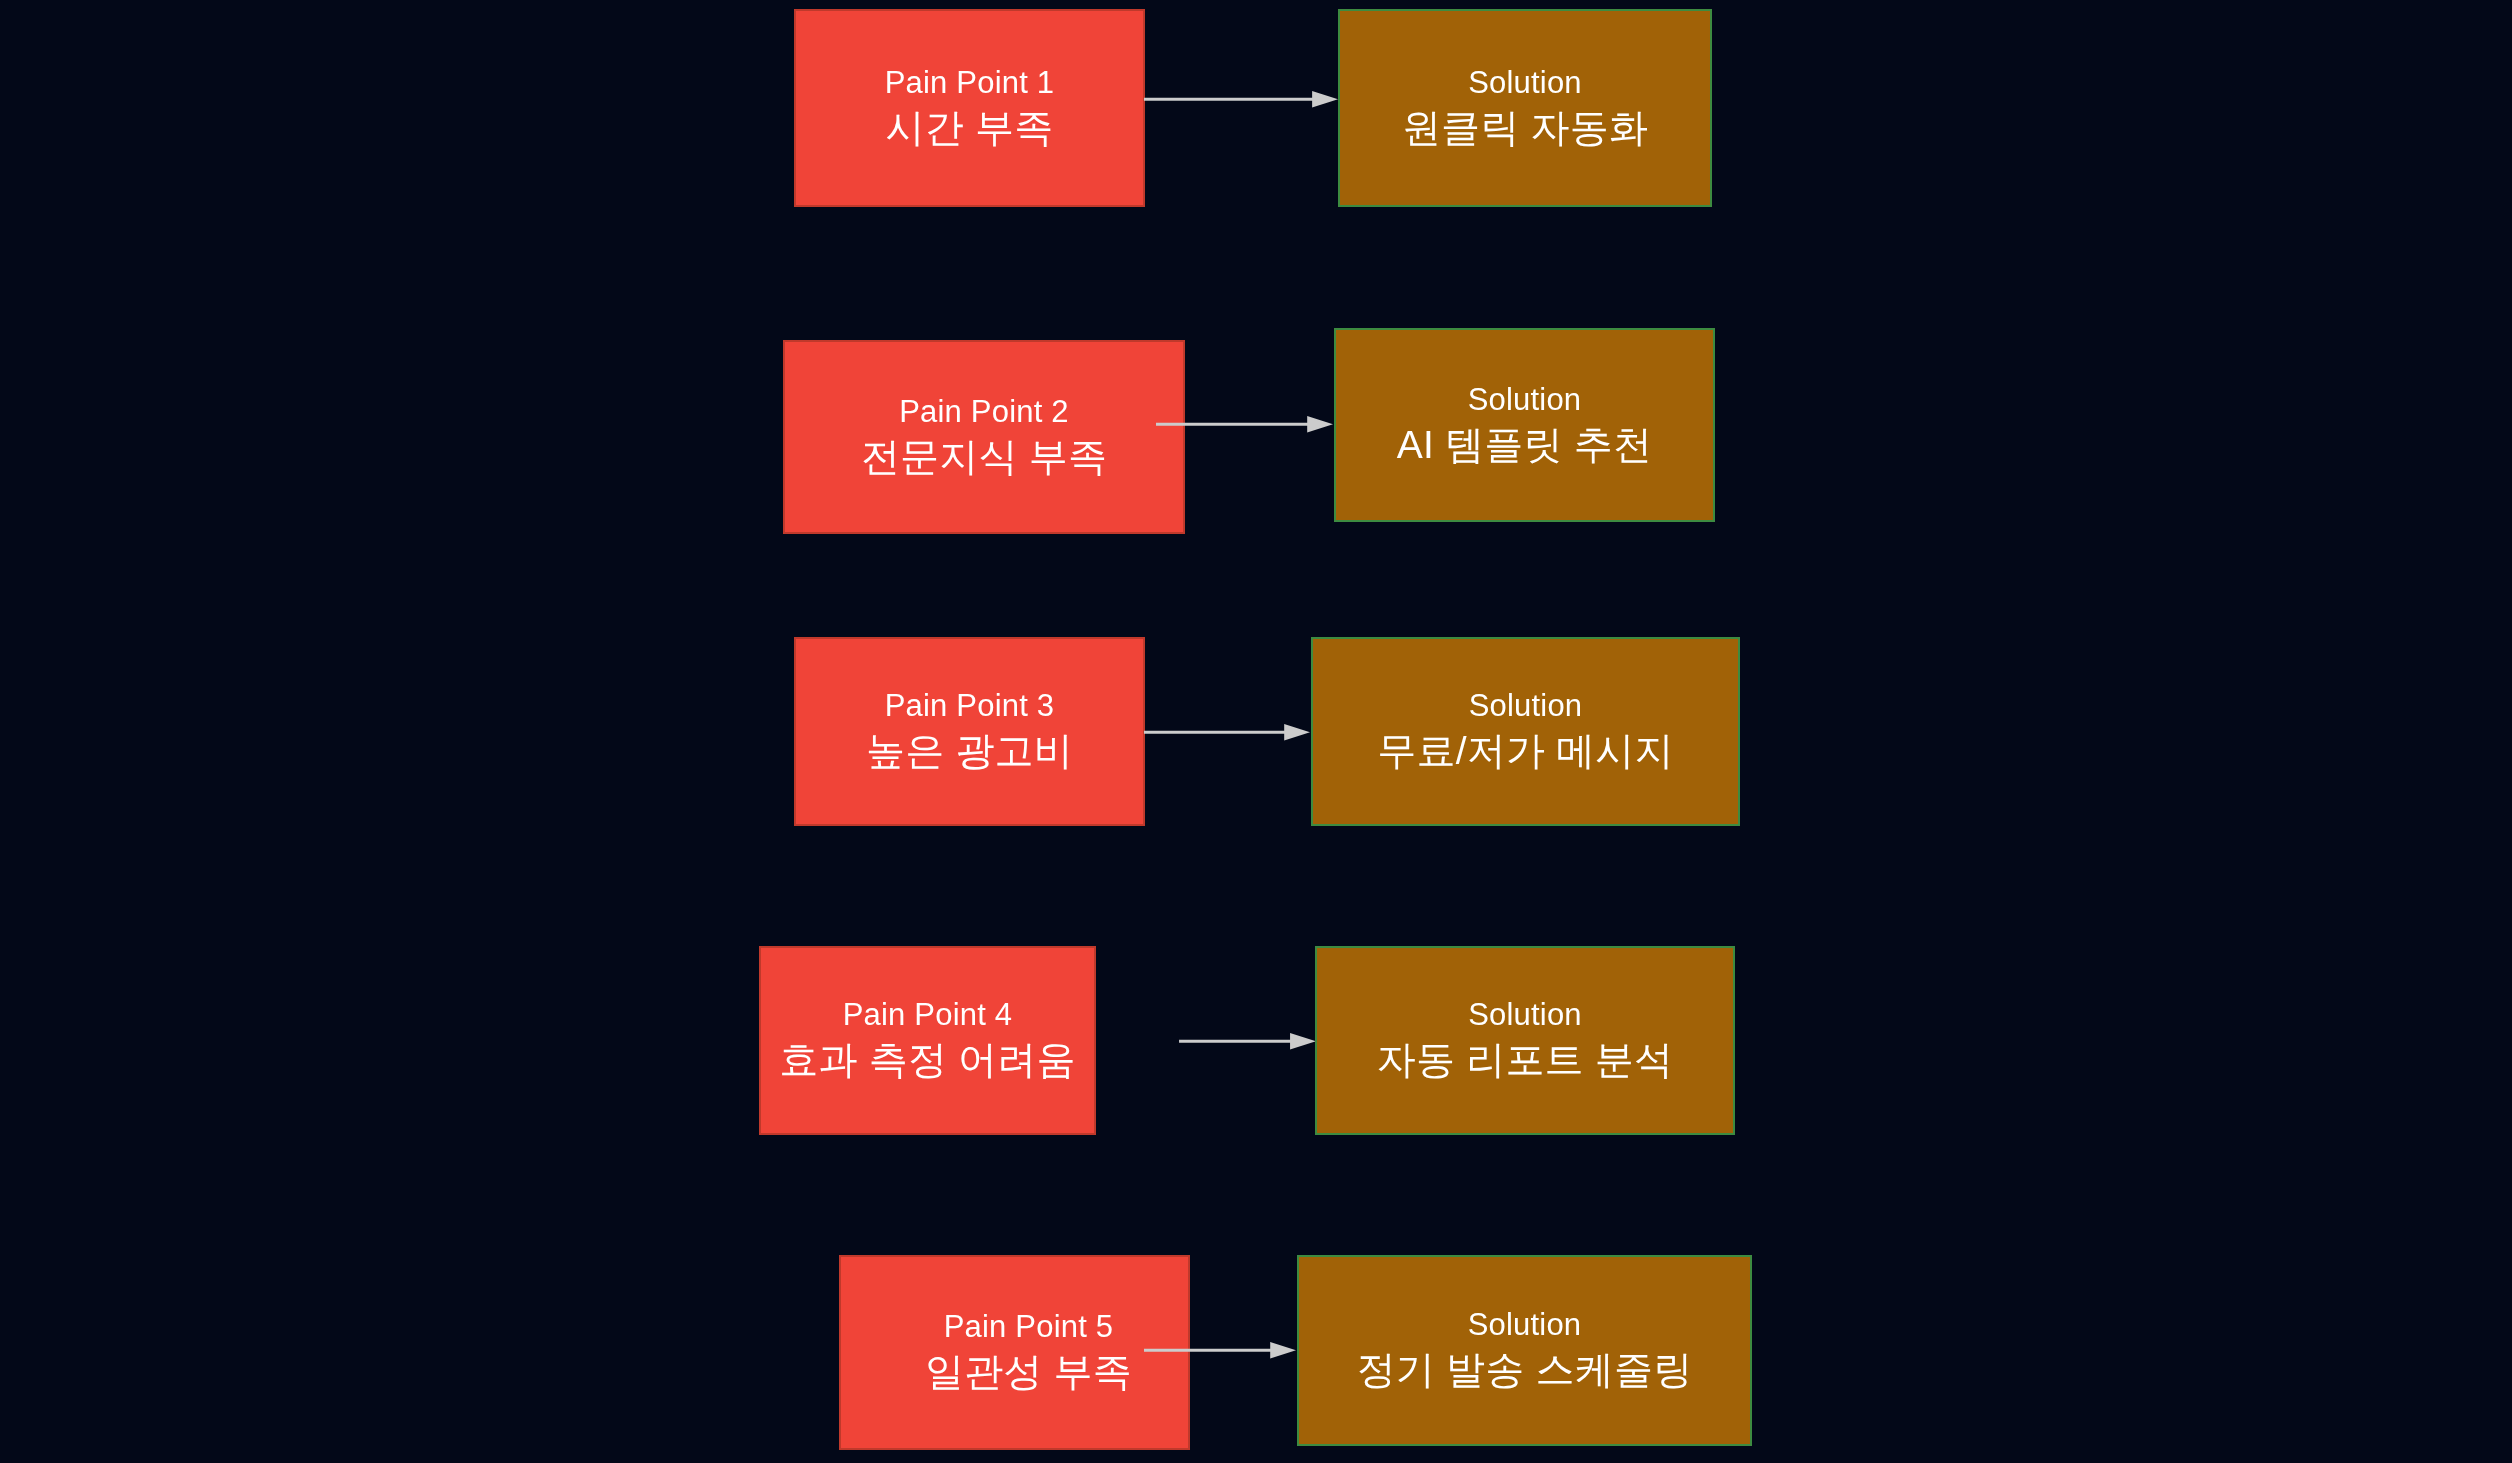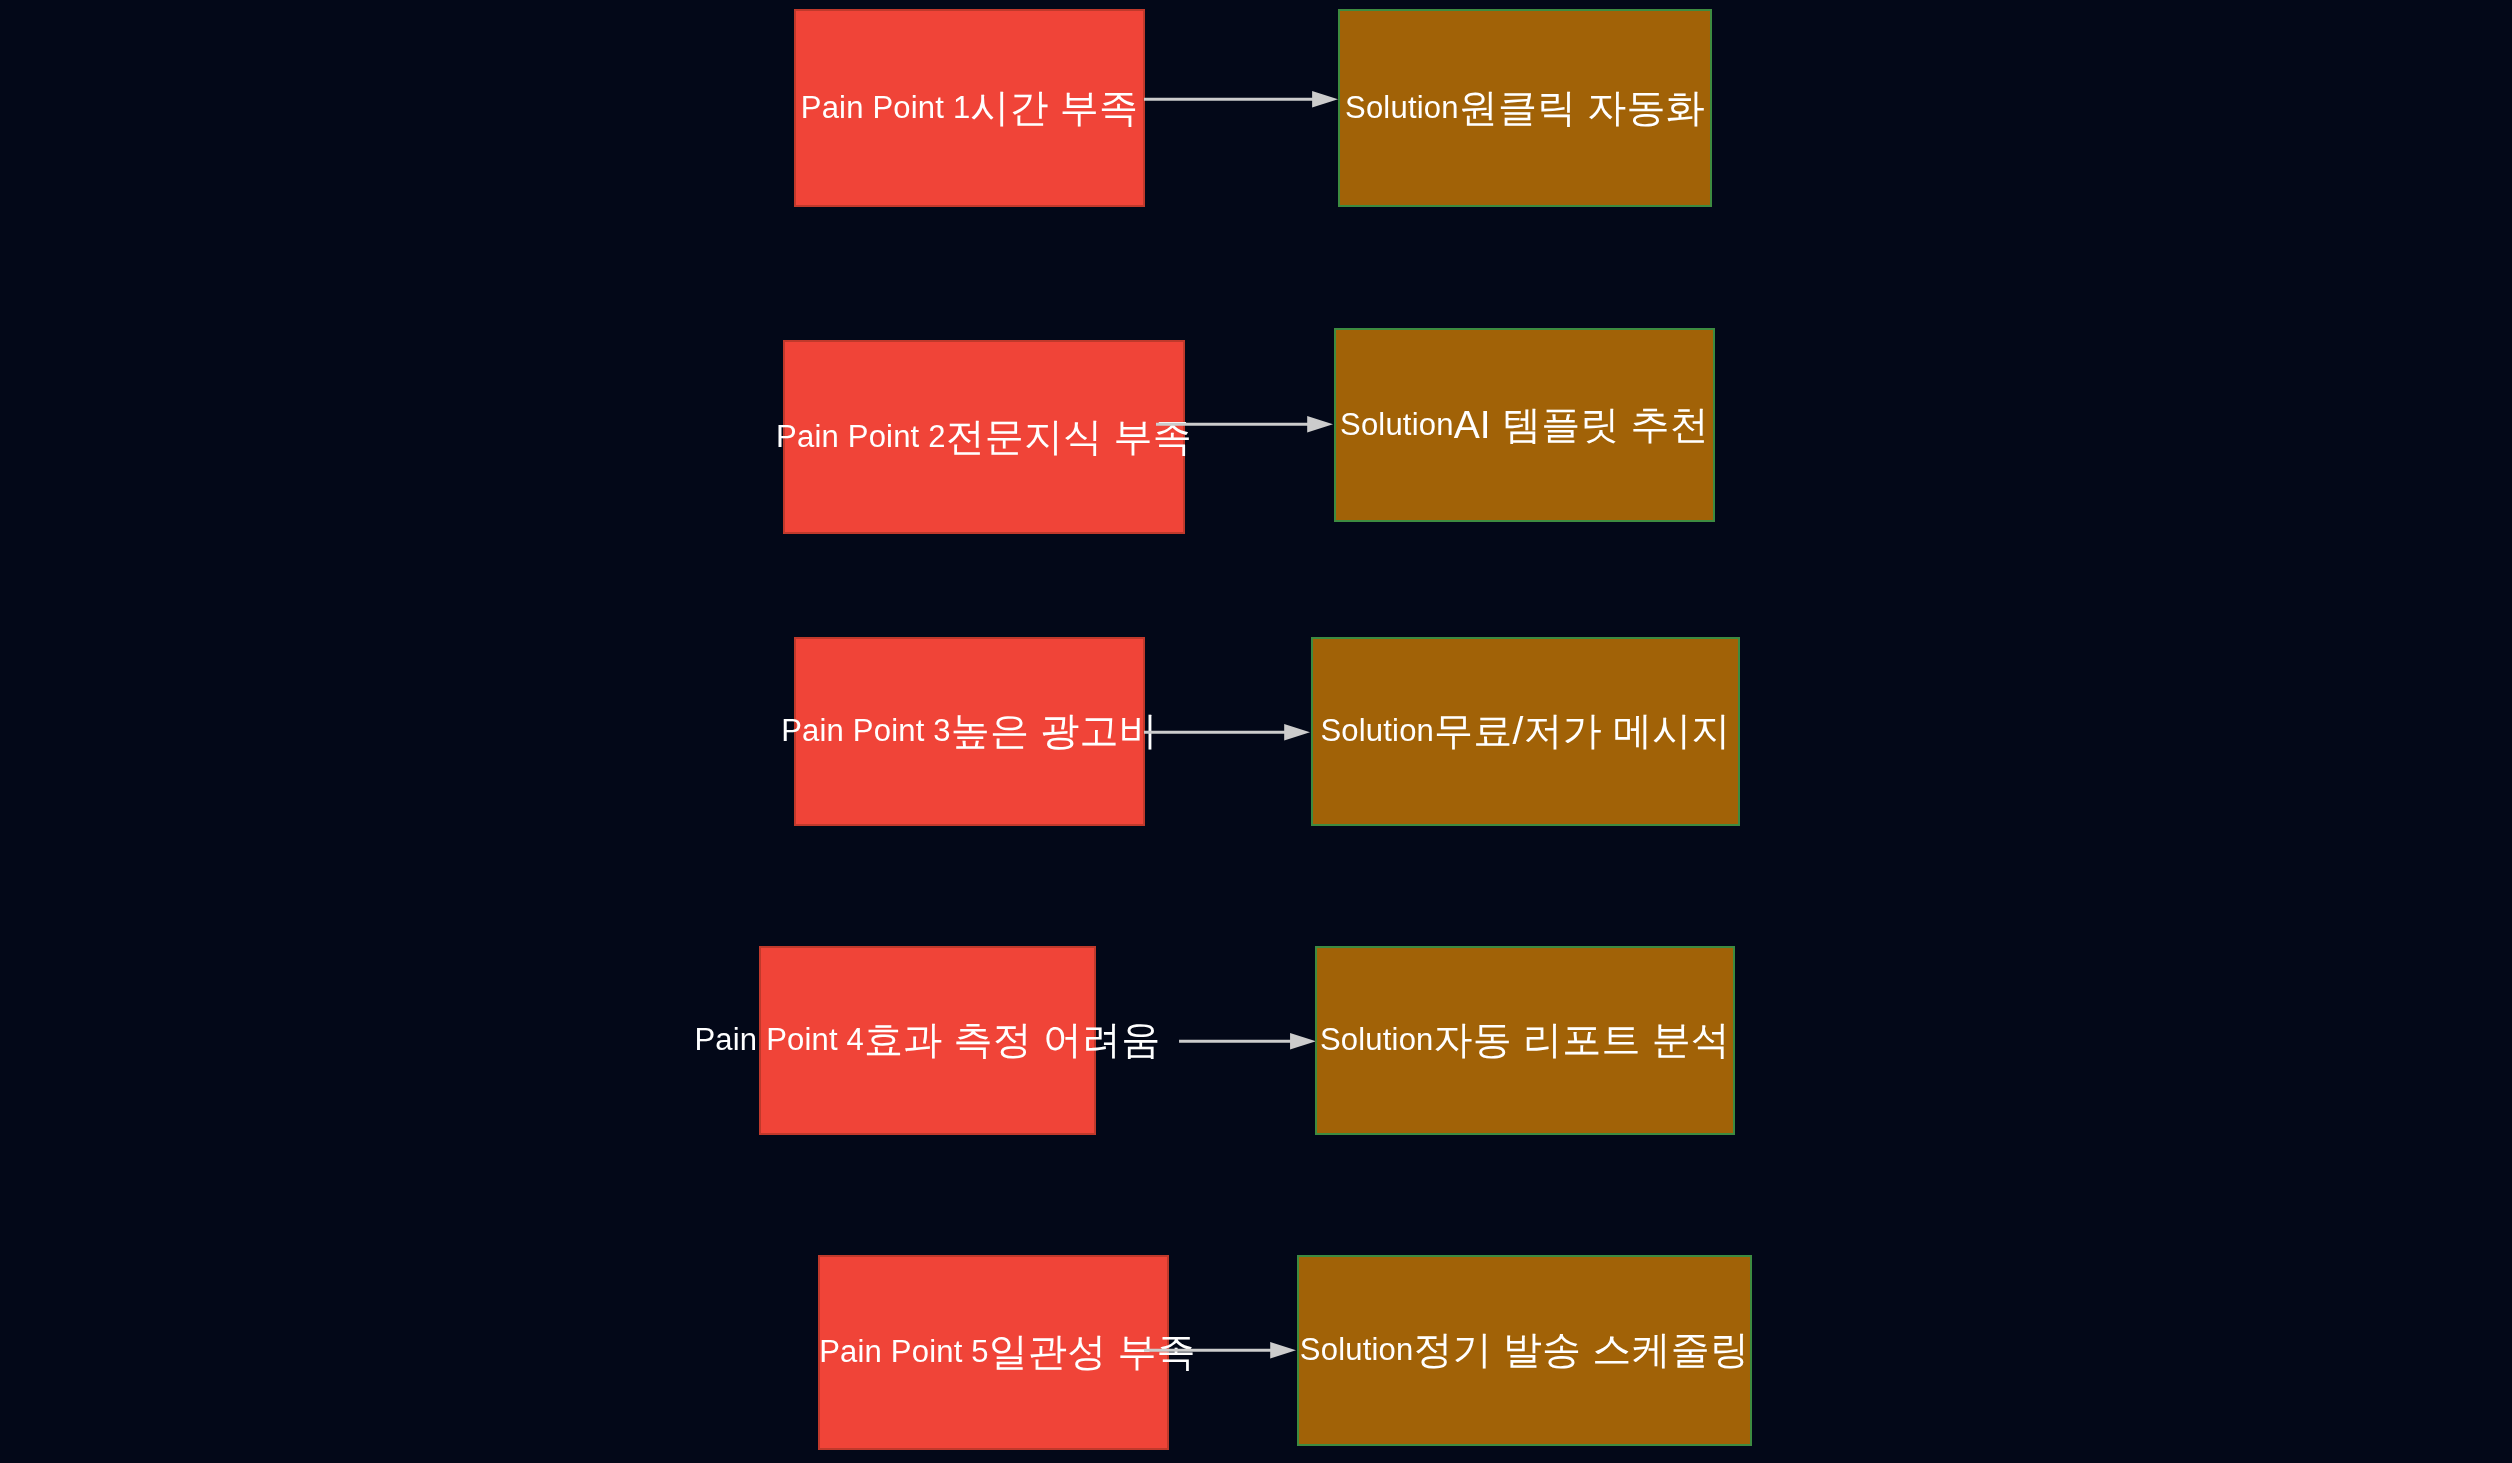--- a/index.html
+++ b/index.html
@@ -15,21 +15,21 @@
   }
   #diagram-canvas {
     position: relative;
     width: 2512px;
     height: 1464px;
   }
   .node {
     position: absolute;
     box-sizing: border-box;
     display: flex;
-    flex-direction: row;
+    flex-direction: column;
     align-items: center;
     justify-content: center;
     text-align: center;
     color: #ffffff;
     line-height: 1.30;
     letter-spacing: 0.2px;
   }
   .node .node-title {
     font-size: 31px;
     font-weight: 400;
@@ -123,21 +123,21 @@
       <line x1="0" y1="10" x2="122" y2="10" stroke="#cccccc" stroke-width="3"></line>
       <polygon points="120,1 148,10 120,19" fill="#cccccc"></polygon>
     </svg>
   </div>
 
   <div class="node node-solution" style="left:1315px; top:946px; width:420px; height:189px;">
     <div class="node-title">Solution</div>
     <div class="node-subtitle">자동 리포트 분석</div>
   </div>
 
-  <div class="node node-pain" style="left:818px; top:1255px; width:351px; height:195px;padding-left:28px;">
+  <div class="node node-pain" style="left:839px; top:1255px; width:351px; height:195px;padding-left:28px;">
     <div class="node-title">Pain Point 5</div>
     <div class="node-subtitle">일관성 부족</div>
   </div>
 
   <div class="edge" style="left:1144px; top:1341px; width:152px; height:18.5px;">
     <svg width="152" height="18.5" viewBox="0 0 165 20" aria-hidden="true">
       <line x1="0" y1="10" x2="139" y2="10" stroke="#cccccc" stroke-width="3"></line>
       <polygon points="137,1 165,10 137,19" fill="#cccccc"></polygon>
     </svg>
   </div>

